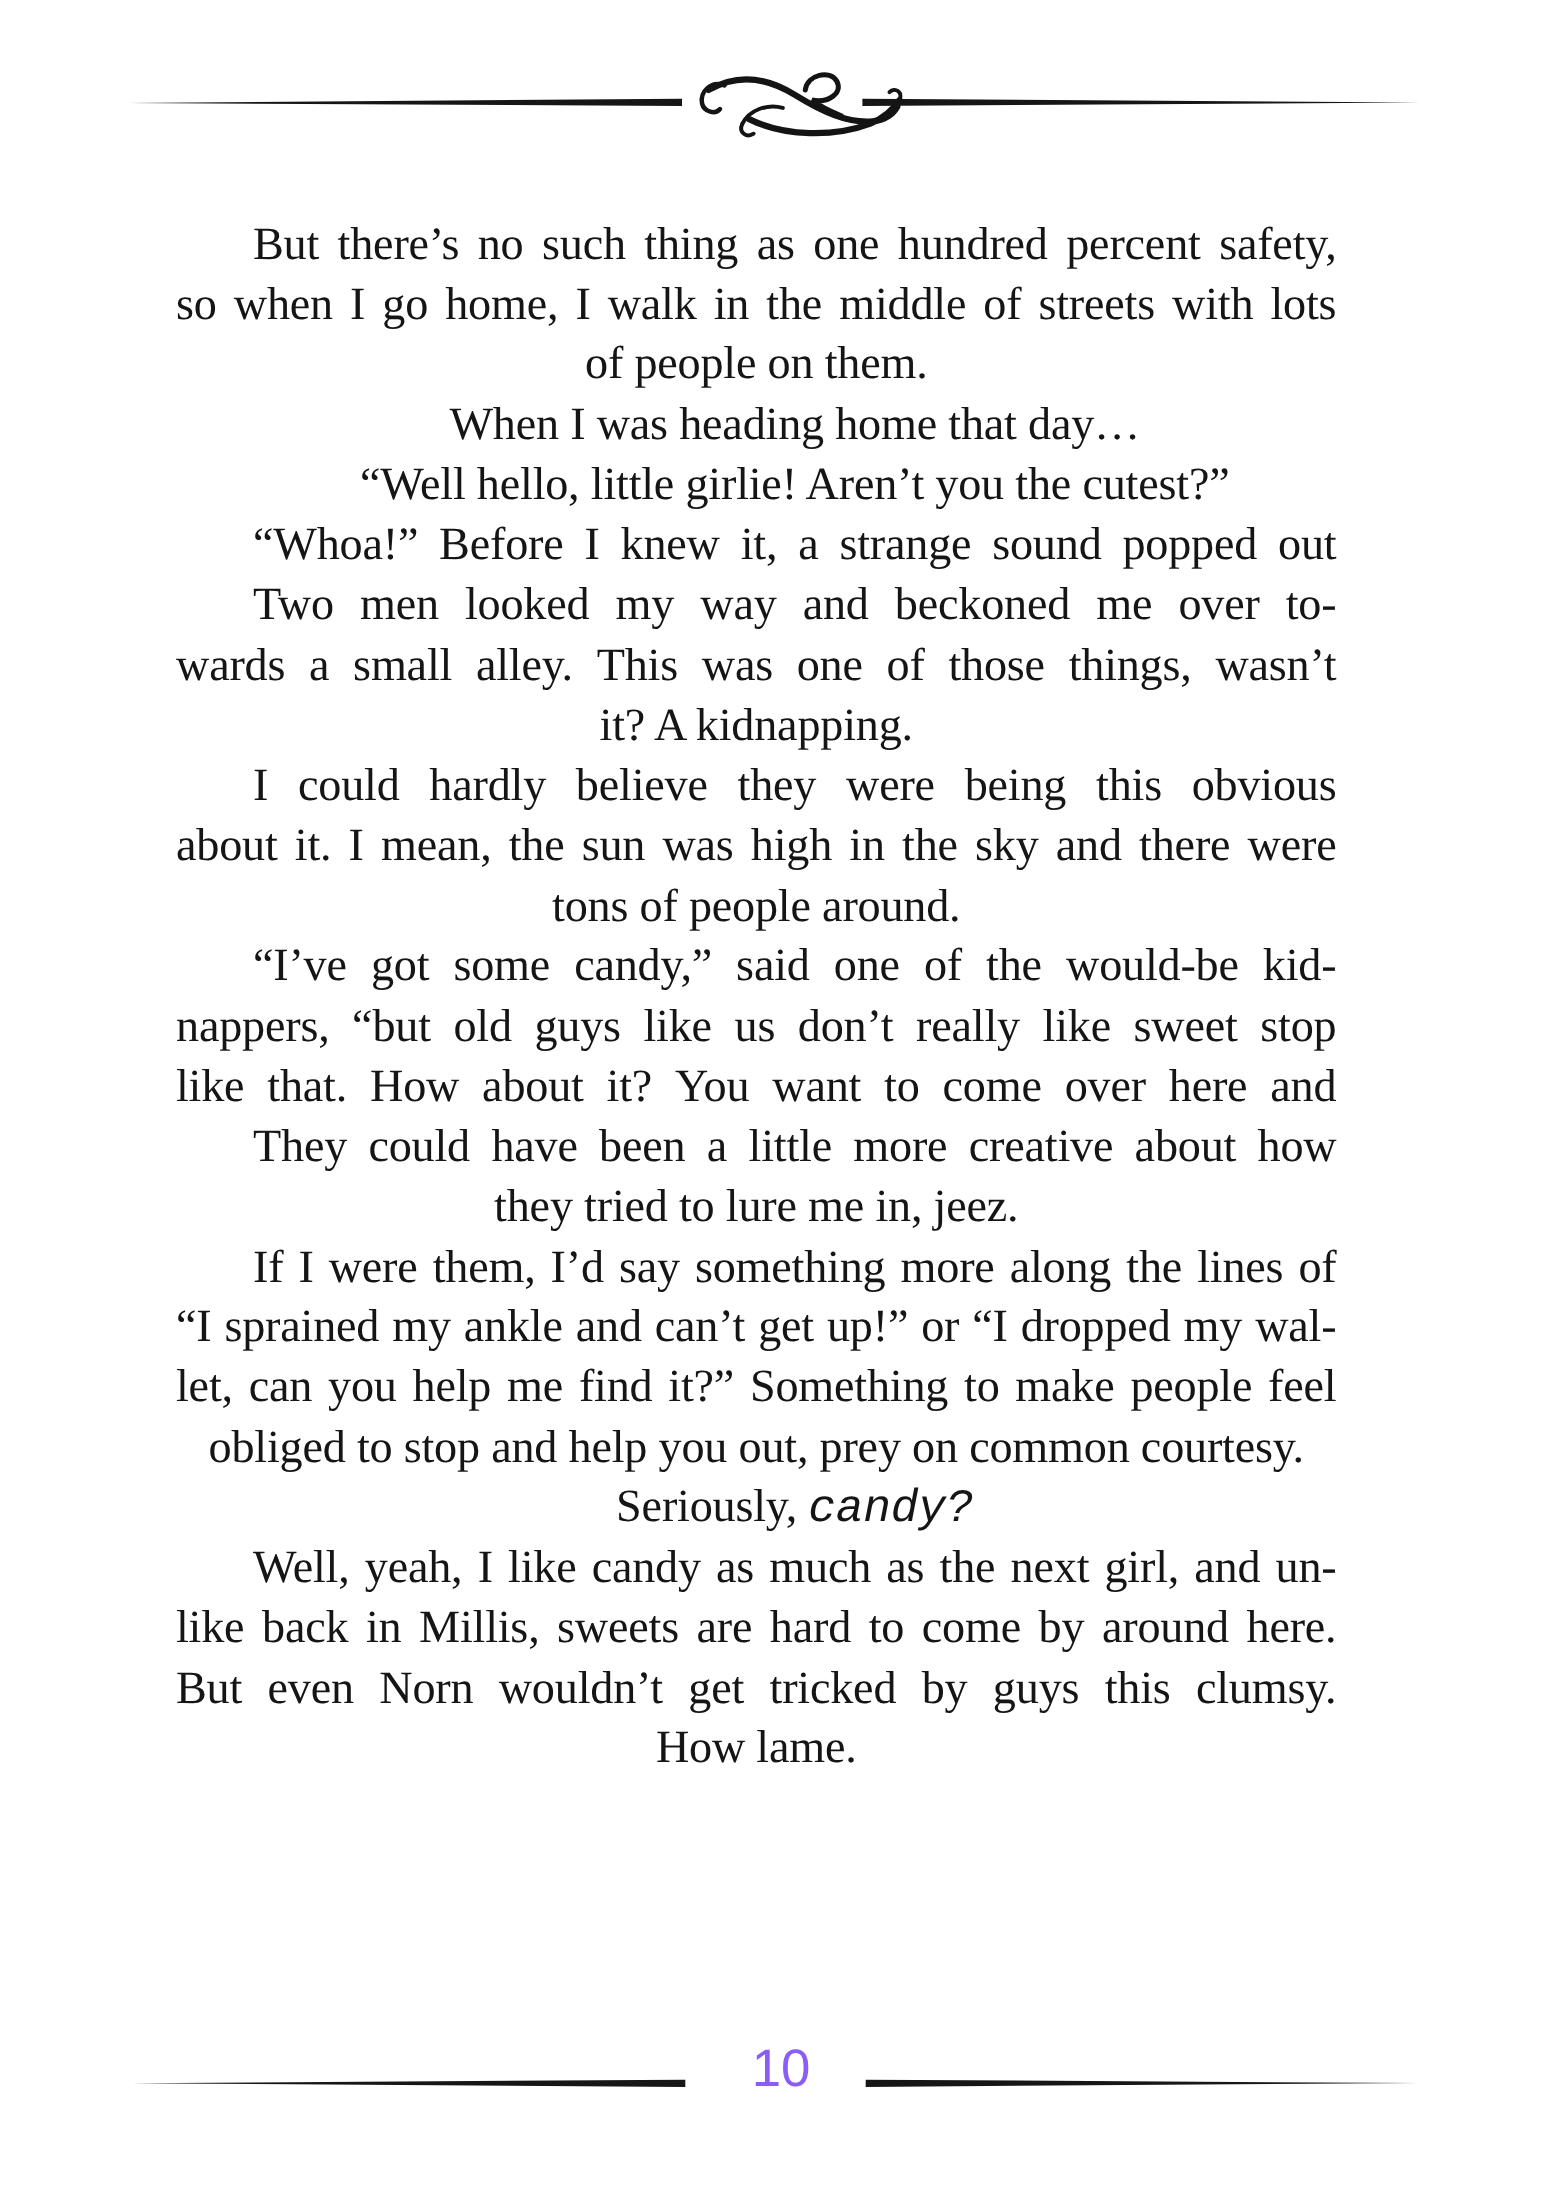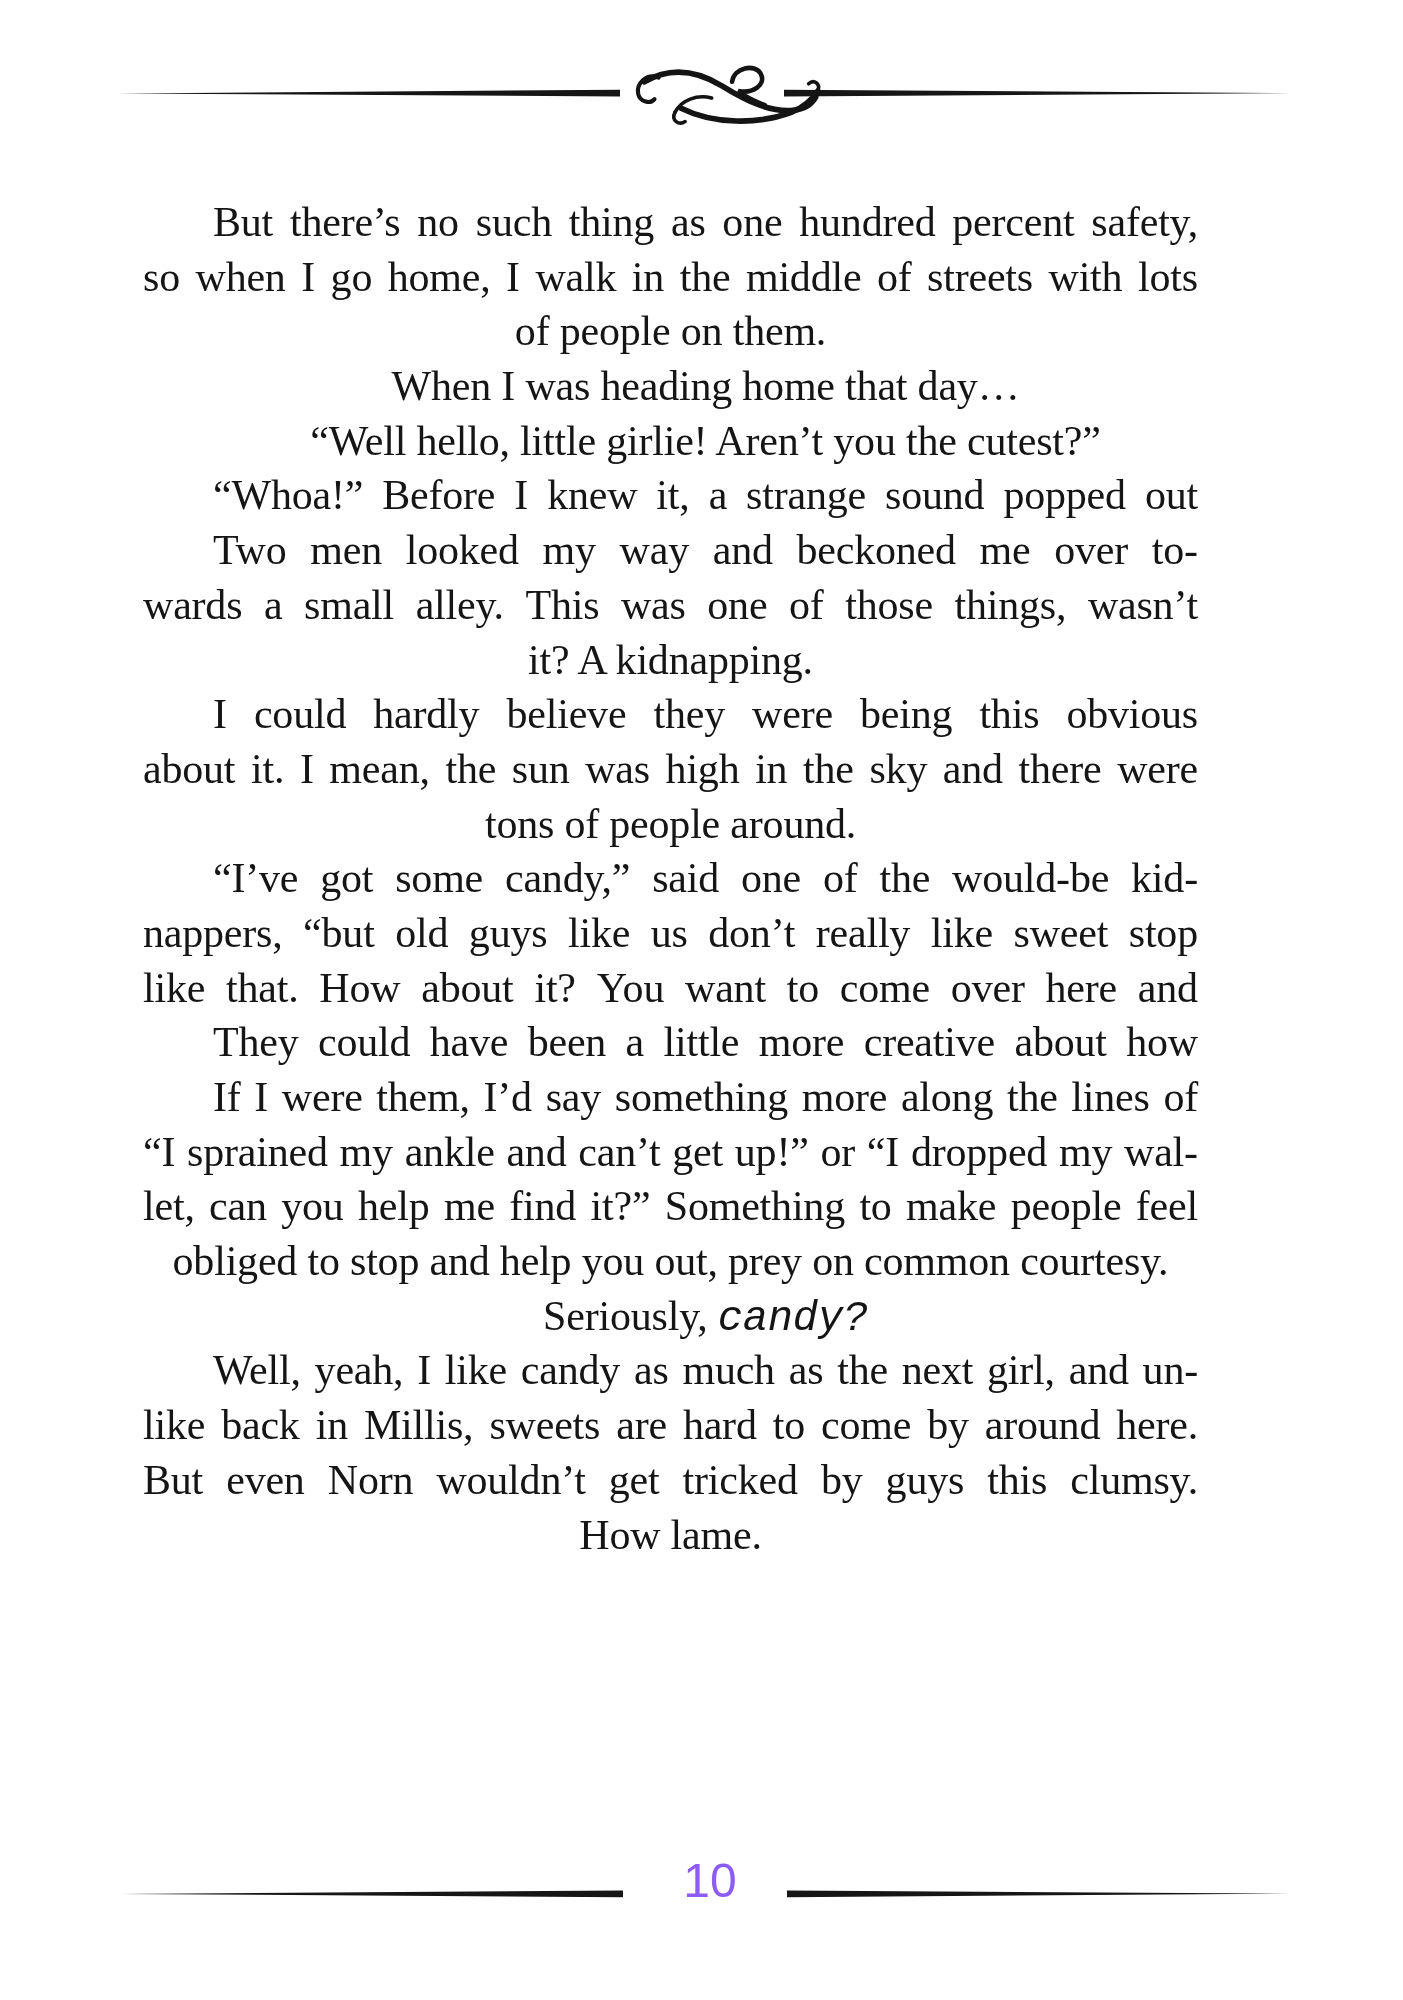--- a/index.html
+++ b/index.html
@@ -12,21 +12,21 @@
     color:#151515;
   }
   
   .rule-svg{position:absolute;left:0;width:1403px;display:block;}
   .rule-svg.header{top:0;height:150px;}
   .rule-svg.footer{top:1850px;height:90px;}
   .flourish{position:absolute;left:628px;top:58px;width:200px;height:72px;}
   
   .textblock{
     position:absolute;
-    left:143px;top:195px;width:1055px;
+    left:160px;top:195px;width:1055px;
   }
   .line{
     height:54.7px;
     line-height:54.7px;
     font-size:42px;
     letter-spacing:-0.2px;
   }
   .line:not(.last){
     display:flex;
     justify-content:space-between;
@@ -222,20 +222,21 @@
           <span>could</span>
           <span>have</span>
           <span>been</span>
           <span>a</span>
           <span>little</span>
           <span>more</span>
           <span>creative</span>
           <span>about</span>
           <span>how</span>
         </div>
+        <div class="line last"><span>they tried to lure me in, jeez.</span></div>
       </div>
       <div class="para">
         <div class="line first">
           <span>If</span>
           <span>I</span>
           <span>were</span>
           <span>them,</span>
           <span>I’d</span>
           <span>say</span>
           <span>something</span>

